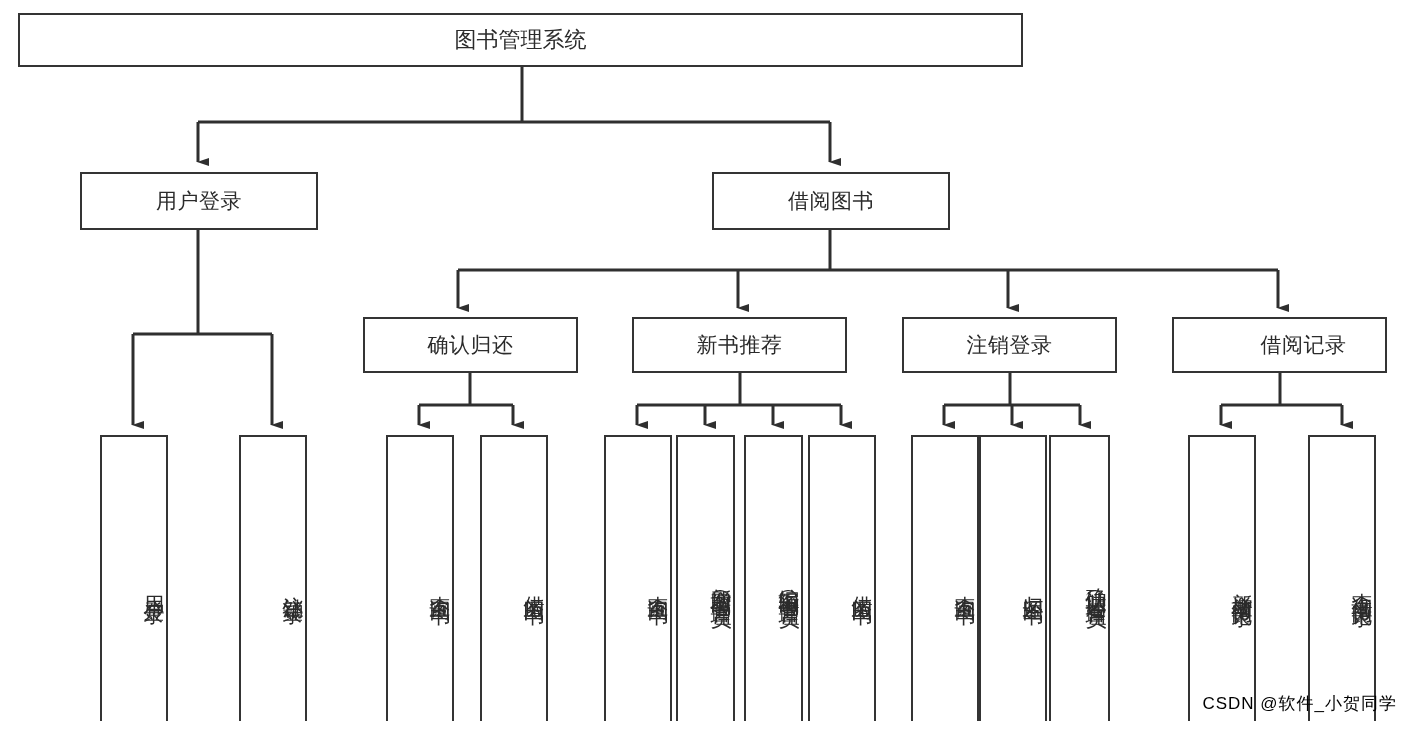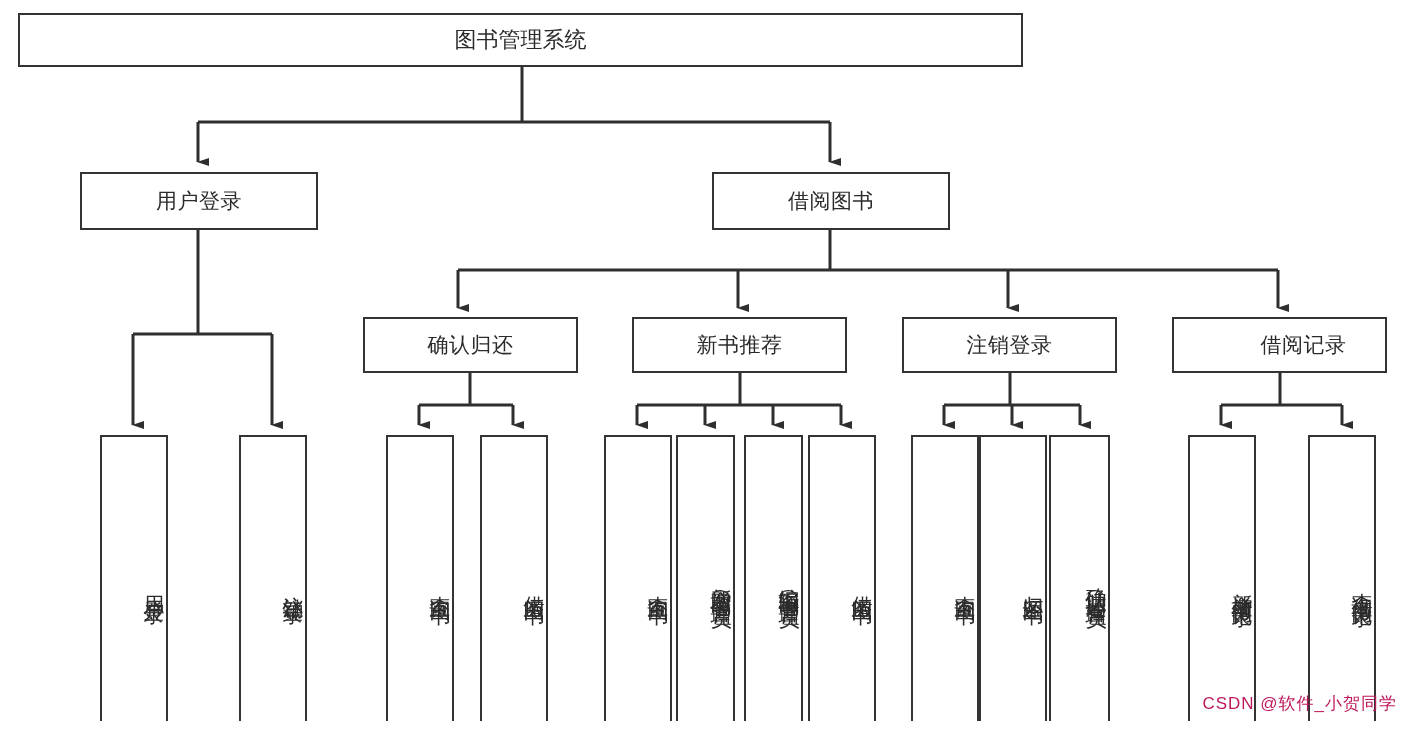--- a/index.html
+++ b/index.html
@@ -52,21 +52,21 @@
     letter-spacing: 3px;
     padding: 12px 0;
     align-items: flex-start;
     justify-content: center;
   }
   .watermark {
     position: absolute;
     right: 8px;
     bottom: 6px;
     font-size: 17px;
-    color: #be185d;
+    color: #000000;
     letter-spacing: 1px;
     white-space: nowrap;
     z-index: 5;
   }
 </style>
 </head>
 <body>
 
 <div id="canvas">
 

